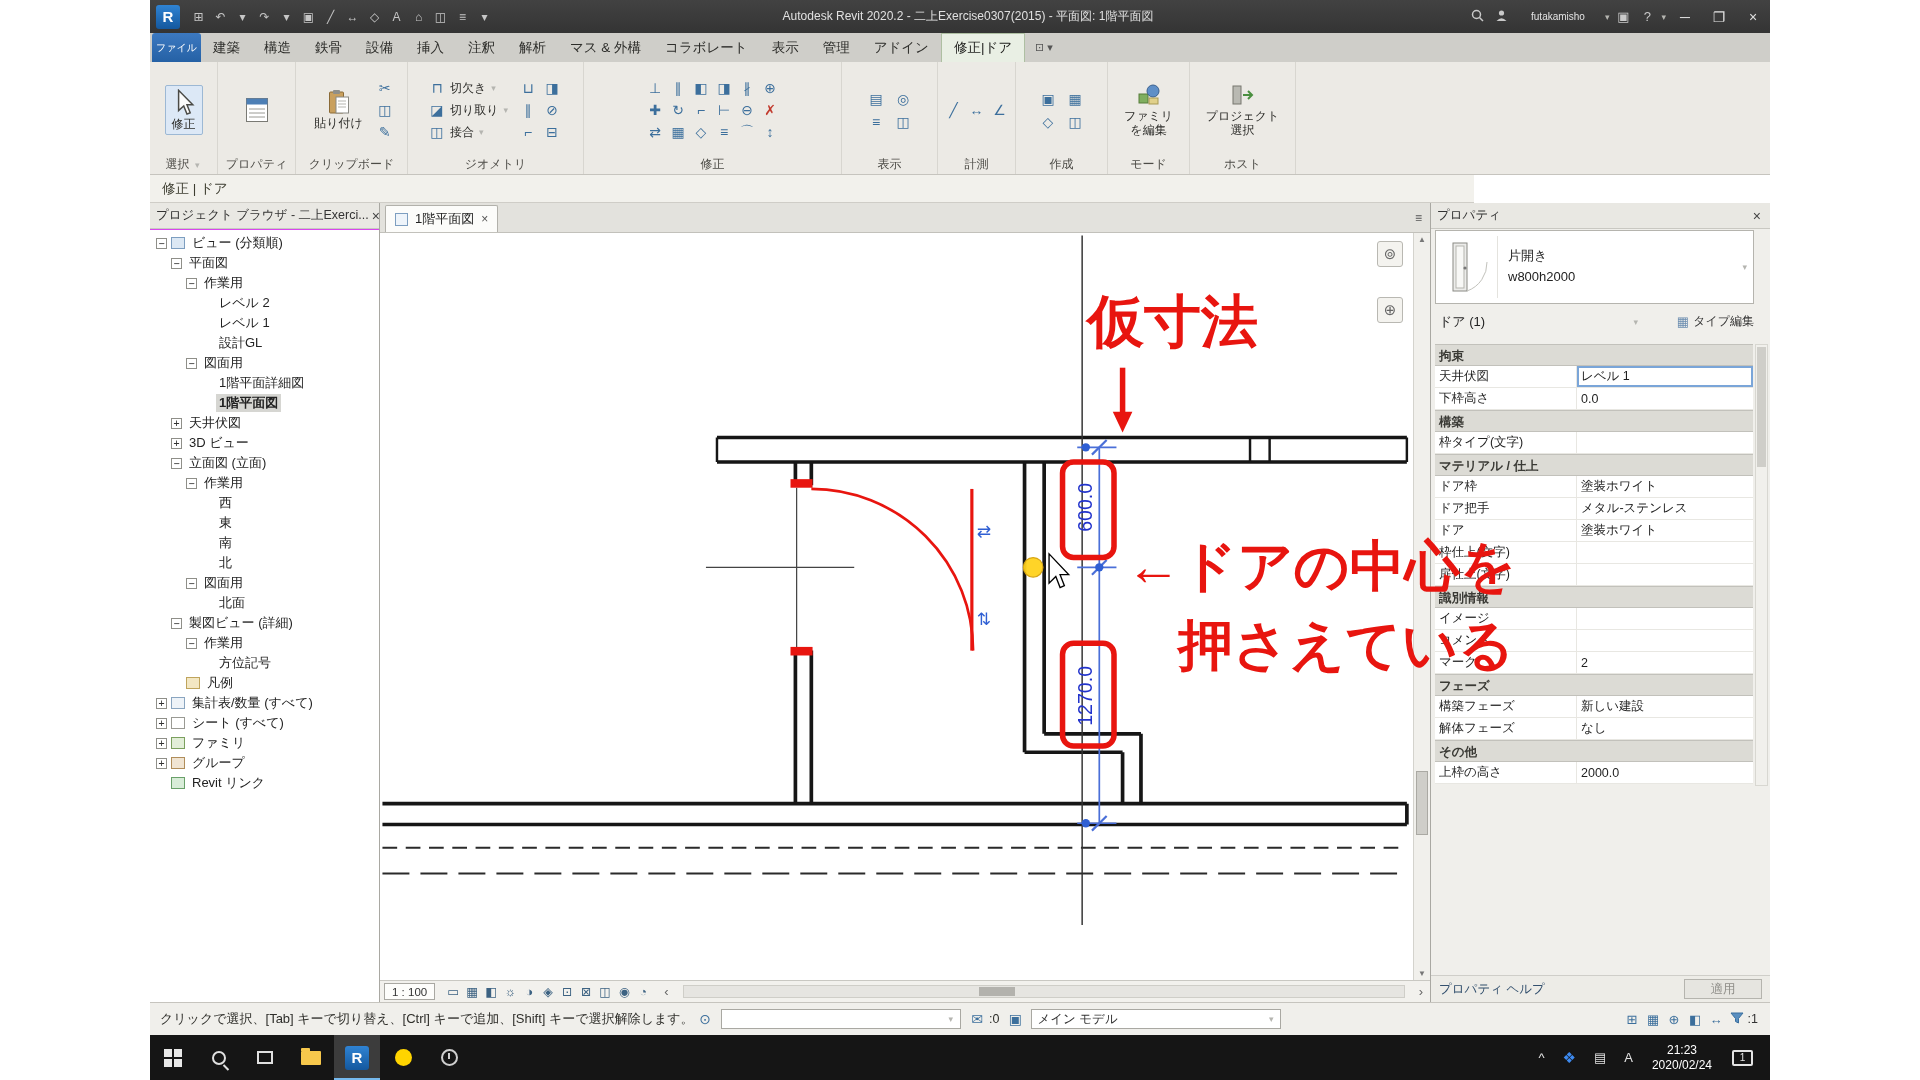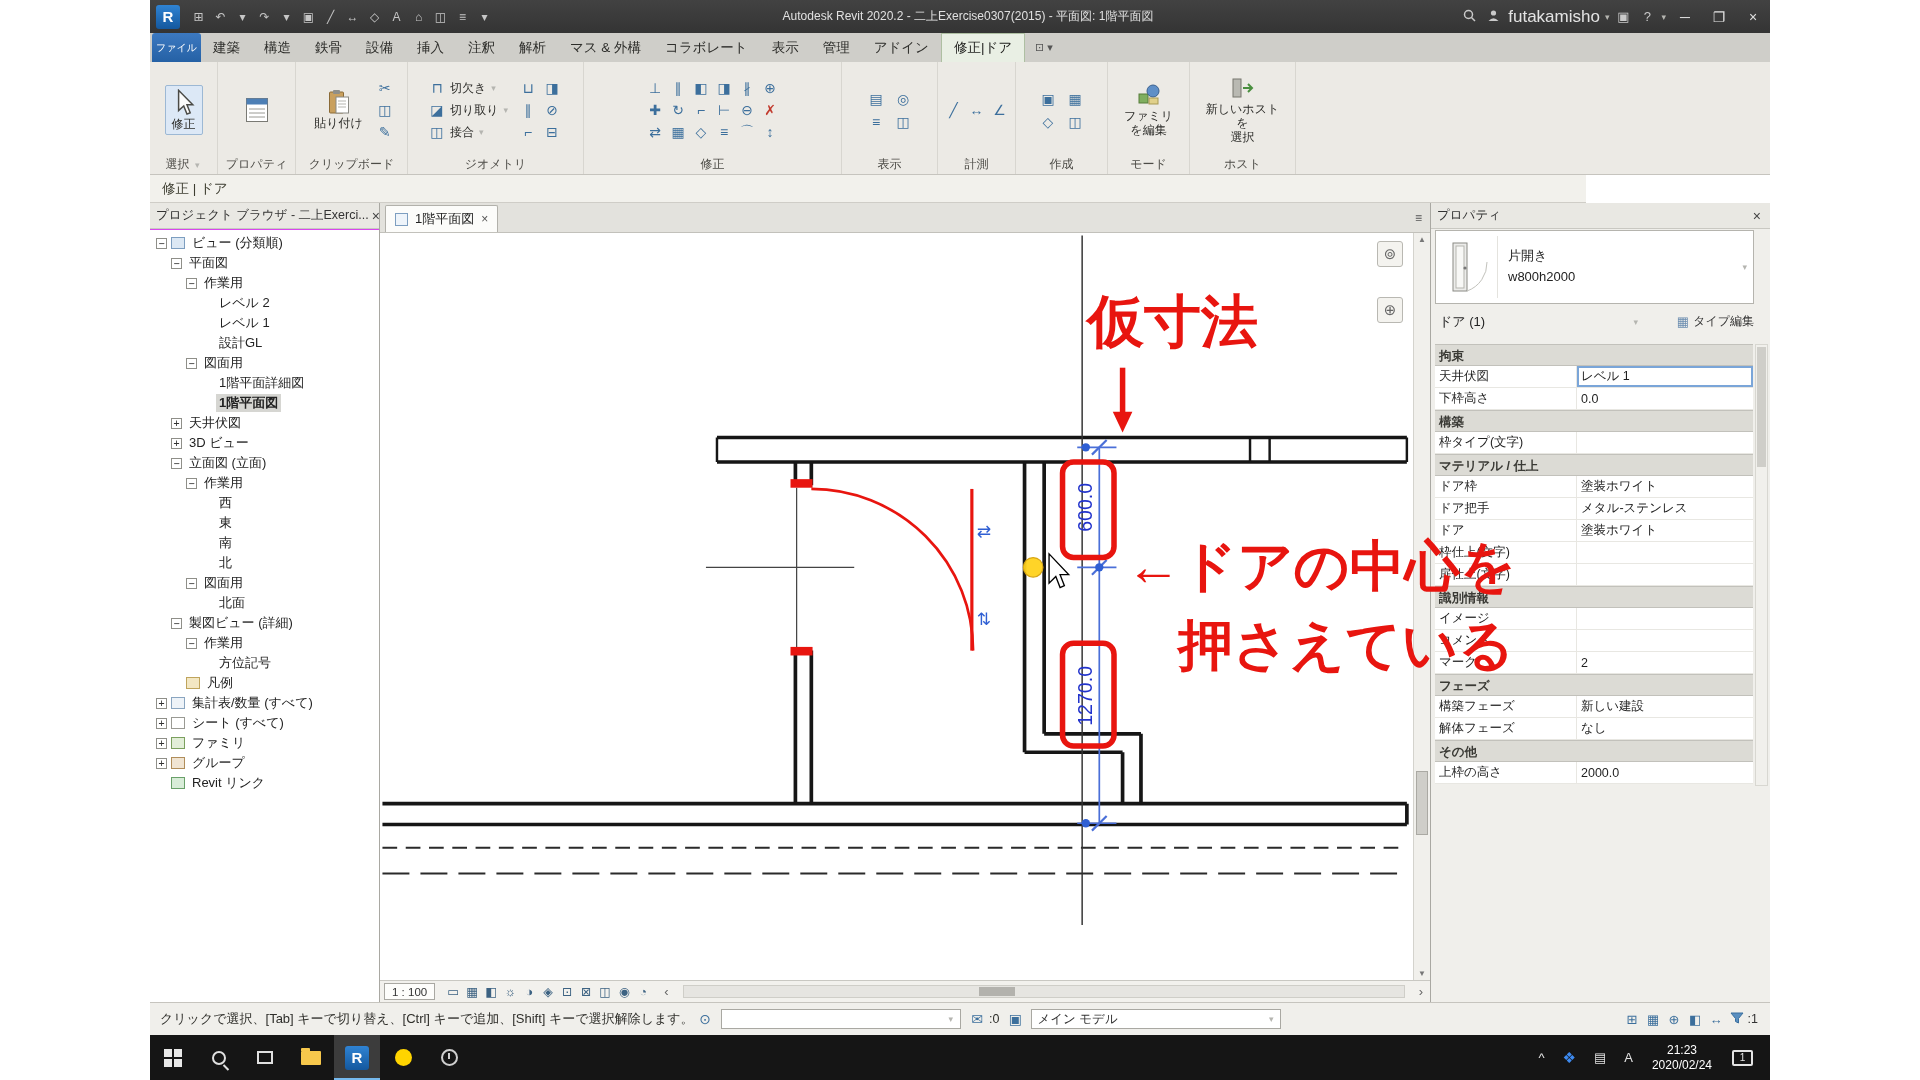--- a/index.html
+++ b/index.html
@@ -7,21 +7,21 @@
   body{position:relative;background:#fff;font-family:"Liberation Sans","DejaVu Sans",sans-serif;color:#222}
   svg{font-family:inherit}
 
   
   #titlebar{position:absolute;left:150px;top:0;width:1620px;height:33px;background:linear-gradient(#424242,#343434);display:flex;align-items:center;padding-left:6px;color:#d6d6d6}
   .rlogo{width:24px;height:24px;background:linear-gradient(#2f83d3,#14589e);color:#fff;font-weight:bold;font-size:15px;display:flex;align-items:center;justify-content:center;border-radius:3px;margin-right:8px;flex:none}
   #qat{display:flex;align-items:center;gap:1px}
   #qat .sico{color:#c6c6c6;width:21px;height:21px;font-size:12px}
   .title-text{position:absolute;left:320px;right:304px;text-align:center;font-size:12px;color:#e0e0e0;white-space:nowrap;overflow:hidden}
   .tb-right{margin-left:auto;display:flex;align-items:center;z-index:2}
-  .uname{font-size:17px;margin:0 3px;color:#e3e3e3;white-space:nowrap}
+  .uname{font-size:10px;margin:0 18px;color:#e3e3e3;white-space:nowrap}
   .qico2{width:24px;text-align:center;font-size:13px;color:#c9c9c9}
   .ddc{font-size:9px;color:#b5b5b0;margin:0 2px}
   .winbtn{width:34px;height:33px;display:flex;align-items:center;justify-content:center;font-size:14px;color:#e0e0e0}
 
   
   #tabrow{position:absolute;left:150px;top:33px;width:1620px;height:29px;background:#cfcec9;display:flex;align-items:stretch}
   .file-tab{background:linear-gradient(#3c79c1,#2561a5);color:#fff;font-size:10px;display:flex;align-items:center;padding:0 4px;border-radius:3px 3px 0 0;margin-left:2px}
   .rtab{display:flex;align-items:center;padding:0 12px;font-size:13.5px;color:#2d2d2a;white-space:nowrap}
   .rtab.ctx{background:#e9efe4;border:1px solid #aebfa2;border-bottom:none;color:#1c1c1a}
   .rswitch{display:flex;align-items:center;font-size:11px;color:#555;padding:0 10px}
@@ -37,21 +37,21 @@
   .sico{display:inline-flex;align-items:center;justify-content:center;width:20px;height:20px;font-size:14px;color:#3c6f9c;flex:none}
   .sico.red{color:#c23b2e}
   .irow{display:flex;gap:3px}
   .icong2{display:grid;grid-template-columns:repeat(2,24px);gap:3px;justify-items:center}
   .clip-side{display:flex;flex-direction:column;gap:2px}
   .georow{display:flex;align-items:center;gap:3px;font-size:12px;color:#2d2d2a;height:22px;white-space:nowrap}
   .geo-extra{display:grid;grid-template-columns:22px 22px;gap:2px}
   #geo-rows{display:flex;flex-direction:column}
 
   
-  #optionsbar{position:absolute;left:150px;top:175px;width:1436px;height:28px;background:#f2f1ec;border-bottom:1px solid #cfcdc7;display:flex;align-items:center;padding-left:12px;font-size:13.5px;color:#3d3d30}
+  #optionsbar{position:absolute;left:150px;top:175px;width:1324px;height:28px;background:#f2f1ec;border-bottom:1px solid #cfcdc7;display:flex;align-items:center;padding-left:12px;font-size:13.5px;color:#3d3d30}
 
   
   #browser{position:absolute;left:150px;top:203px;width:230px;height:799px;background:#d946ef;border-right:1px solid #a9a8a2}
   .phead{height:26px;background:#e9e8e3;border-bottom:1px solid #c9c8c2;display:flex;align-items:center;padding:0 6px;font-size:12.5px;color:#333;justify-content:space-between;white-space:nowrap;overflow:hidden}
   .px{font-size:14px;color:#444;padding:0 3px}
   #tree{position:absolute;top:27px;left:0;right:0;bottom:0;padding-top:3px;overflow:hidden;background:#fff}
   .trow{display:flex;align-items:center;height:20px;white-space:nowrap;font-size:13px;color:#222}
   .texp{width:11px;height:11px;border:1px solid #8f8f89;background:#fff;font-size:10px;line-height:9px;text-align:center;color:#333;margin-right:4px;flex:none;font-family:"DejaVu Sans Mono",monospace}
   .texp.empty{border:none;background:none}
   .tico{width:14px;height:12px;border:1px solid #7d9ec0;background:#dce8f4;margin-right:4px;flex:none}
@@ -369,21 +369,21 @@
     <div class="rfoot"><span>モード</span></div>
   </div>
 
   <div class="rpanel" style="width:106px">
     <div class="rbody">
       <div class="bigbtn">
         <svg width="26" height="26" viewBox="0 0 26 26">
             <rect x="3" y="4" width="8" height="18" fill="#b9b9b2" stroke="#77776f"></rect>
             <path d="M13 13 L22 13 M18 9 L22 13 L18 17" stroke="#4a8f3f" stroke-width="2" fill="none"></path>
           </svg>
-        <span>新しいホストを
+        <span>プロジェクト
 選択</span>
       </div>
     </div>
     <div class="rfoot"><span>ホスト</span></div>
   </div>
   <div style="flex:1"></div>
 </div>
 
 <div id="optionsbar">
   <span>修正 | ドア</span>
@@ -695,20 +695,24 @@
       </div>
       <div class="pgroup">その他</div>
       <div class="prow">
         <span class="plab">上枠の高さ</span>
         <span class="pval">2000.0</span>
       </div>
     </div>
   <div class="pscroll">
       <div class="pthumb"></div>
     </div>
+  <div class="pbottom">
+    <span class="phelp">プロパティ ヘルプ</span>
+    <span class="papply">適用</span>
+  </div>
 </div>
 
 <div class="red-note" id="note-top">仮寸法</div>
 <div class="red-note" id="note-l1">←ドアの中心を</div>
 <div class="red-note" id="note-l2">押さえている</div>
 
 <div id="statusbar">
   <span class="sb-hint">クリックで選択、[Tab] キーで切り替え、[Ctrl] キーで追加、[Shift] キーで選択解除します。</span>
   <div class="sb-mid">
     <span class="sico">⊙</span>

